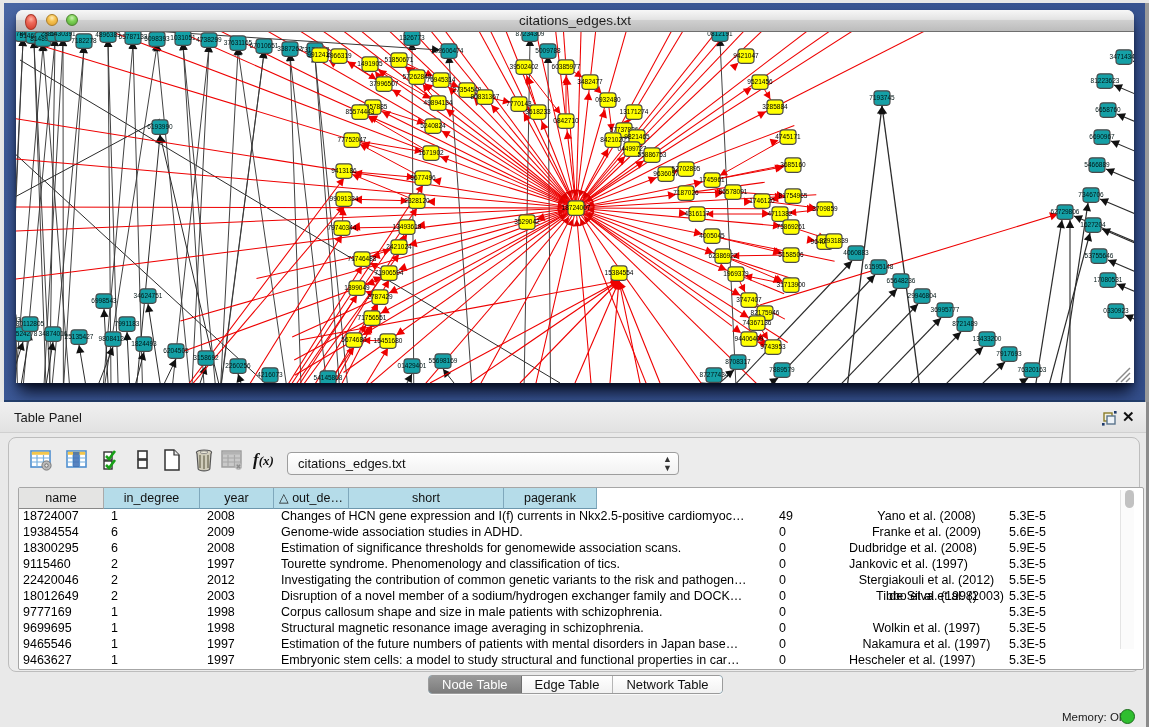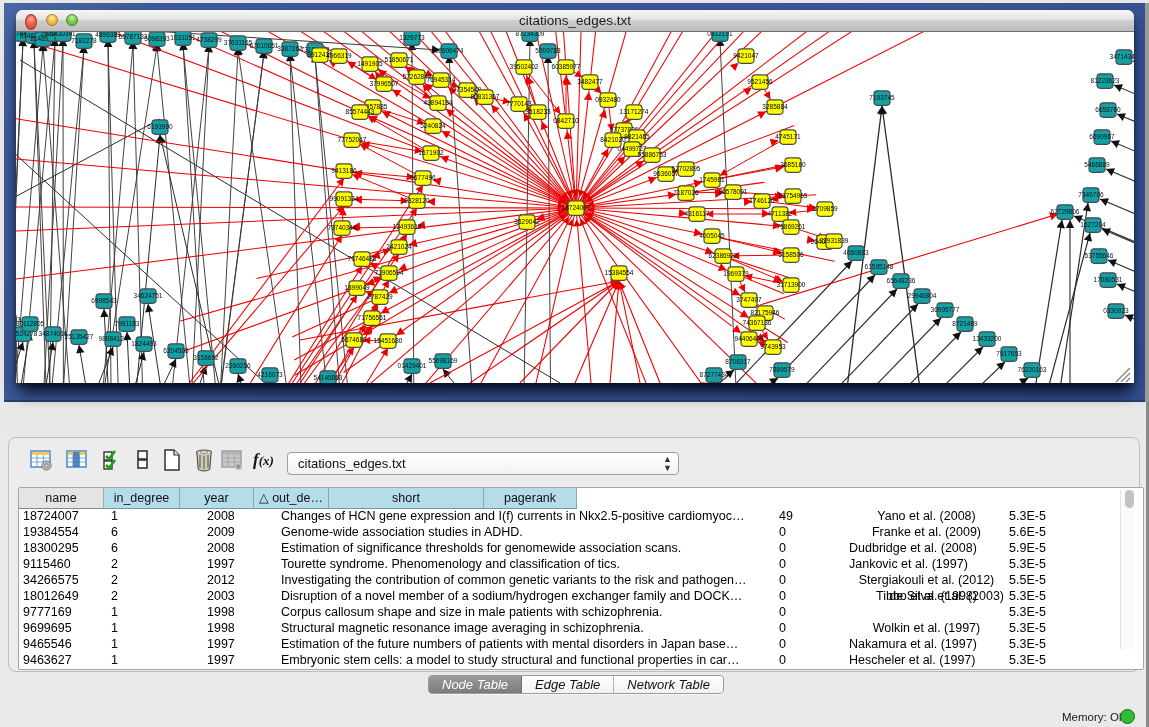--- a/index.html
+++ b/index.html
@@ -45,21 +45,21 @@
 .hcell { height:21px; border-right:1px solid #7fa8bc; border-bottom:1px solid #6d97ad; background:#b5dce9;
   font-size:12.5px; text-align:center; line-height:20px; color:#111; overflow:hidden; white-space:nowrap; }
 .hcell.gray { background:#e4e4e3; border-right:1px solid #aaa; border-bottom:1px solid #888; }
 .hcell.white { background:#fff; border-right:none; border-bottom:none; }
 .rows { position:absolute; left:0; top:21px; width:1124px; }
 .r { position:absolute; height:16px; font-size:12.5px; color:#000; white-space:nowrap; }
 .sb { position:absolute; left:1101px; top:2px; width:14px; height:159px; background:#fbfbfb; border-left:1px solid #e4e4e4; }
 .sb .thumb { position:absolute; left:4px; top:0px; width:8.5px; height:18px; background:#c2c2c2; border-radius:4.5px; }
 
 
-#tabs { position:absolute; left:428px; top:242px; height:19px; display:flex; border:1px solid #9b9b9b; border-radius:4px; overflow:hidden; background:#7dd3fc; box-shadow:0 1px 0 rgba(255,255,255,.7);font-style:italic; }
+#tabs { position:absolute; left:428px; top:242px; height:19px; display:flex; border:1px solid #9b9b9b; border-radius:4px; overflow:hidden; background:#7dd3fc; box-shadow:0 1px 0 rgba(255,255,255,.7); }
 #tabs .seg { height:19px; font-size:13px; line-height:18px; padding:0 13px; color:#111; border-right:1px solid #b5b5b5; background:linear-gradient(#ffffff,#f0f0f0); }
 #tabs .seg.sel { background:linear-gradient(#9a9a9a,#787878); color:#fff; border-right:1px solid #6f6f6f; }
 #tabs .seg:last-child { border-right:none; }
 
 #memory { position:absolute; left:1062px; top:278px; font-size:11.5px; color:#1a1a1a; }
 #memdot { position:absolute; left:1120px; top:276px; width:15px; height:15px; border-radius:50%; background:#2fbe2f; border:1.5px solid #1c6b1c; }
 </style>
 </head>
 <body>
 <div id="root">
@@ -840,20 +840,30 @@
             <text x="603.0" y="243.2" font-size="6.5" fill="#000" text-anchor="middle" font-family="Liberation Sans, sans-serif">15384554</text>
             <line x1="1100" y1="350" x2="1114" y2="336" stroke="#8a8a8a" stroke-width="1.4"></line>
             <line x1="1105" y1="350" x2="1114" y2="341" stroke="#8a8a8a" stroke-width="1.4"></line>
             <line x1="1110" y1="350" x2="1114" y2="346" stroke="#8a8a8a" stroke-width="1.4"></line>
           </svg>
         </div>
     </div>
   </div>
   <div id="rightstrip-top"></div>
 
+  <div id="tp-header">
+    <div class="t">Table Panel</div>
+    <svg id="tp-float" style="position:absolute;left:1101px;top:8px" width="16" height="16" viewBox="0 0 16 16">
+      <rect x="3" y="3" width="8" height="8" fill="#f5f2df" stroke="#8a7d2a" stroke-width="1.4"></rect>
+      <rect x="6" y="6" width="8" height="8" fill="#eef3f8" stroke="#5a748c" stroke-width="1.4"></rect>
+      <rect x="13" y="1" width="2.6" height="2.6" fill="#1d3a6b"></rect>
+      <rect x="1" y="13" width="2.6" height="2.6" fill="#1d3a6b"></rect>
+    </svg>
+    <div id="tp-x">✕</div>
+  </div>
 
   <div id="tp-body">
     <div id="panelbox">
       <div id="toolbar">
           <svg style="position:absolute;left:12px;top:0" width="24" height="24" viewBox="0 0 24 24">
             <rect x="2" y="3" width="19" height="16" fill="#fff" stroke="#4f8fd0" stroke-width="1.6"></rect>
             <rect x="2.8" y="3.8" width="17.4" height="3" fill="#f3c64c"></rect>
             <path d="M2 10h19M2 14h19M8 7v12M14.5 7v12" stroke="#74aede" stroke-width="1.2"></path>
             <circle cx="17.5" cy="17.5" r="4.6" fill="#b9b9b9" stroke="#787878" stroke-width="1"></circle>
             <circle cx="17.5" cy="17.5" r="1.7" fill="#e8e8e8" stroke="#6f6f6f"></circle>
@@ -890,21 +900,21 @@
             <path d="M2 10h19M2 14h19M8 7v12M14.5 7v12" stroke="#a8a8a8" stroke-width="1.2"></path>
             <circle cx="18.5" cy="18.5" r="3.4" fill="#bdbdbd"></circle>
             <path d="M16.8 16.8l3.4 3.4M20.2 16.8l-3.4 3.4" stroke="#8d8d8d" stroke-width="1.4"></path>
           </svg>
           <div style="position:absolute;left:236px;top:2px;font-family:'Liberation Serif',serif;font-style:italic;font-weight:bold;font-size:17px;color:#111">f<span style="font-size:13px">(x)</span></div>
         </div>
       <div class="dd">citations_edges.txt<div class="spin">▲<br>▼</div></div>
       <div id="tbl">
         <div class="hrow">
             <div class="hcell gray" style="width:85px">name</div>
-            <div class="hcell " style="width:76px">in_degree</div>
+            <div class="hcell " style="width:96px">in_degree</div>
             <div class="hcell " style="width:74px">year</div>
             <div class="hcell " style="width:75px">△ out_de…</div>
             <div class="hcell " style="width:155px">short</div>
             <div class="hcell " style="width:93px">pagerank</div>
             <div class="hcell white" style="width:48px"></div>
           </div>
         <div class="rows">
             <div class="r" style="top:0px;left:4px">18724007</div>
             <div class="r" style="top:0px;left:92px">1</div>
             <div class="r" style="top:0px;left:188px">2008</div>
@@ -926,21 +936,21 @@
             <div class="r" style="top:32px;left:760px">0</div>
             <div class="r" style="top:32px;left:830px;width:155px;text-align:left">Dudbridge et al. (2008)</div>
             <div class="r" style="top:32px;left:990px">5.9E-5</div>
             <div class="r" style="top:48px;left:4px">9115460</div>
             <div class="r" style="top:48px;left:92px">2</div>
             <div class="r" style="top:48px;left:188px">1997</div>
             <div class="r" style="top:48px;left:262px;width:492px;overflow:hidden">Tourette syndrome. Phenomenology and classification of tics.</div>
             <div class="r" style="top:48px;left:760px">0</div>
             <div class="r" style="top:48px;left:830px;width:155px;">Jankovic et al. (1997)</div>
             <div class="r" style="top:48px;left:990px">5.3E-5</div>
-            <div class="r" style="top:64px;left:4px">34266575</div>
+            <div class="r" style="top:64px;left:4px">22420046</div>
             <div class="r" style="top:64px;left:92px">2</div>
             <div class="r" style="top:64px;left:188px">2012</div>
             <div class="r" style="top:64px;left:262px;width:492px;overflow:hidden">Investigating the contribution of common genetic variants to the risk and pathogen…</div>
             <div class="r" style="top:64px;left:760px">0</div>
             <div class="r" style="top:64px;left:830px;width:155px;text-align:center">Stergiakouli et al. (2012)</div>
             <div class="r" style="top:64px;left:990px">5.5E-5</div>
             <div class="r" style="top:80px;left:4px">18012649</div>
             <div class="r" style="top:80px;left:92px">2</div>
             <div class="r" style="top:80px;left:188px">2003</div>
             <div class="r" style="top:80px;left:262px;width:492px;overflow:hidden">Disruption of a novel member of a sodium/hydrogen exchanger family and DOCK…</div>
@@ -959,21 +969,21 @@
             <div class="r" style="top:112px;left:188px">1998</div>
             <div class="r" style="top:112px;left:262px;width:492px;overflow:hidden">Structural magnetic resonance image averaging in schizophrenia.</div>
             <div class="r" style="top:112px;left:760px">0</div>
             <div class="r" style="top:112px;left:830px;width:155px;text-align:center">Wolkin et al. (1997)</div>
             <div class="r" style="top:112px;left:990px">5.3E-5</div>
             <div class="r" style="top:128px;left:4px">9465546</div>
             <div class="r" style="top:128px;left:92px">1</div>
             <div class="r" style="top:128px;left:188px">1997</div>
             <div class="r" style="top:128px;left:262px;width:492px;overflow:hidden">Estimation of the future numbers of patients with mental disorders in Japan base…</div>
             <div class="r" style="top:128px;left:760px">0</div>
-            <div class="r" style="top:128px;left:830px;width:155px;">Nakamura et al. (1997)</div>
+            <div class="r" style="top:128px;left:830px;width:155px;text-align:center">Nakamura et al. (1997)</div>
             <div class="r" style="top:128px;left:990px">5.3E-5</div>
             <div class="r" style="top:144px;left:4px">9463627</div>
             <div class="r" style="top:144px;left:92px">1</div>
             <div class="r" style="top:144px;left:188px">1997</div>
             <div class="r" style="top:144px;left:262px;width:492px;overflow:hidden">Embryonic stem cells: a model to study structural and functional properties in car…</div>
             <div class="r" style="top:144px;left:760px">0</div>
             <div class="r" style="top:144px;left:830px;width:155px;text-align:left">Hescheler et al. (1997)</div>
             <div class="r" style="top:144px;left:990px">5.3E-5</div>
           </div>
         <div class="sb">

